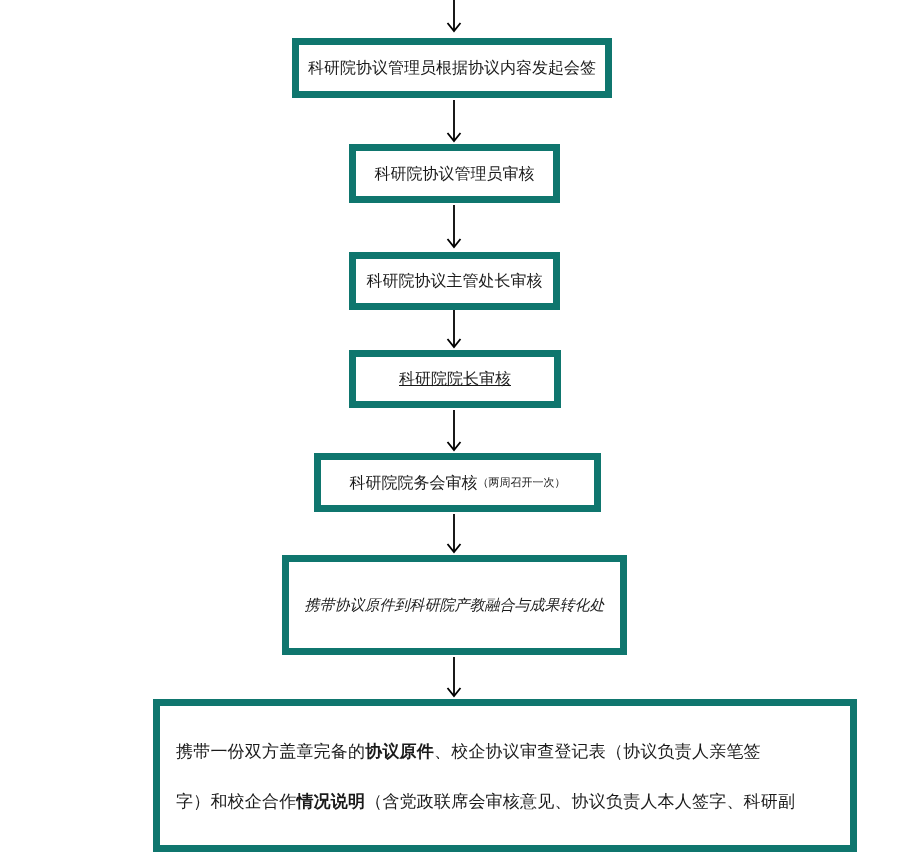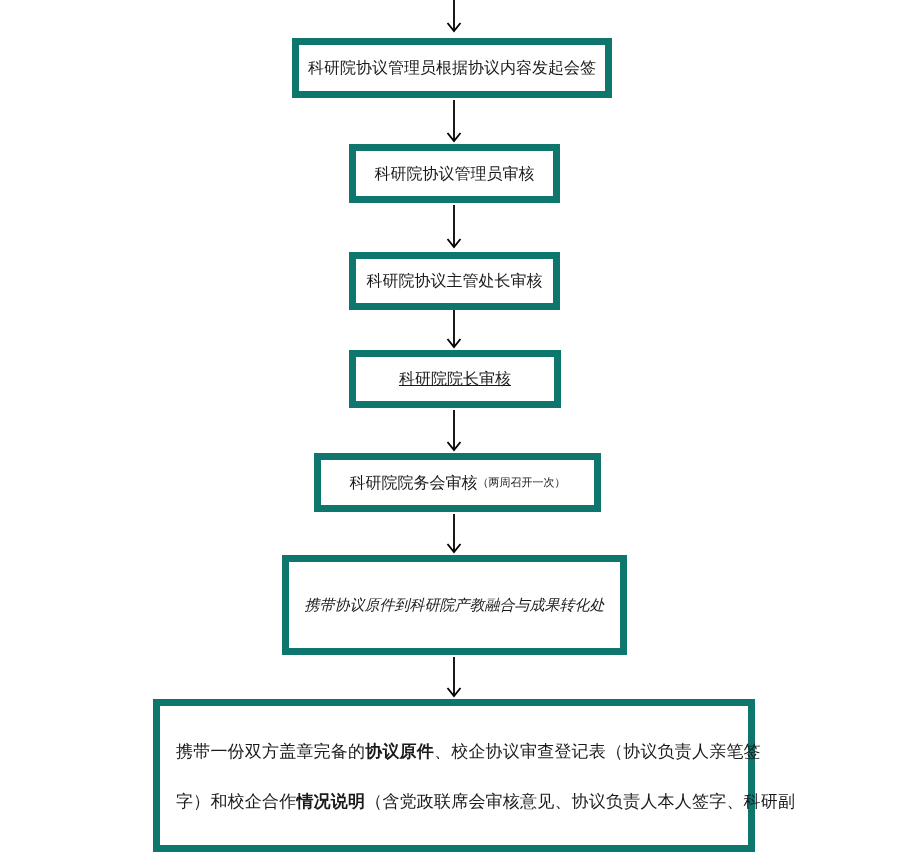--- a/index.html
+++ b/index.html
@@ -96,18 +96,18 @@
 
   <div class="node" style="left:314px; top:453px; width:287px; height:59px;">
     <span class="label">科研院院务会审核</span>
       <span class="note">（两周召开一次）</span>
   </div>
 
   <div class="node multiline" style="left:282px; top:555px; width:345px; height:100px;">
     <div class="line">携带协议原件到科研院产教融合与成果转化处</div>
   </div>
 
-  <div class="node paragraph" style="left:153px; top:699px; width:602px; height:153px;">
+  <div class="node paragraph" style="left:153px; top:699px; width:704px; height:153px;">
     <div class="line"><span>携带一份双方盖章完备的</span><span class="b">协议原件</span><span>、校企协议审查登记表（协议负责人亲笔签</span></div>
     <div class="line"><span>字）和校企合作</span><span class="b">情况说明</span><span>（含党政联席会审核意见、协议负责人本人签字、科研副</span></div>
   </div>
 
 </div>
 
 </body></html>

